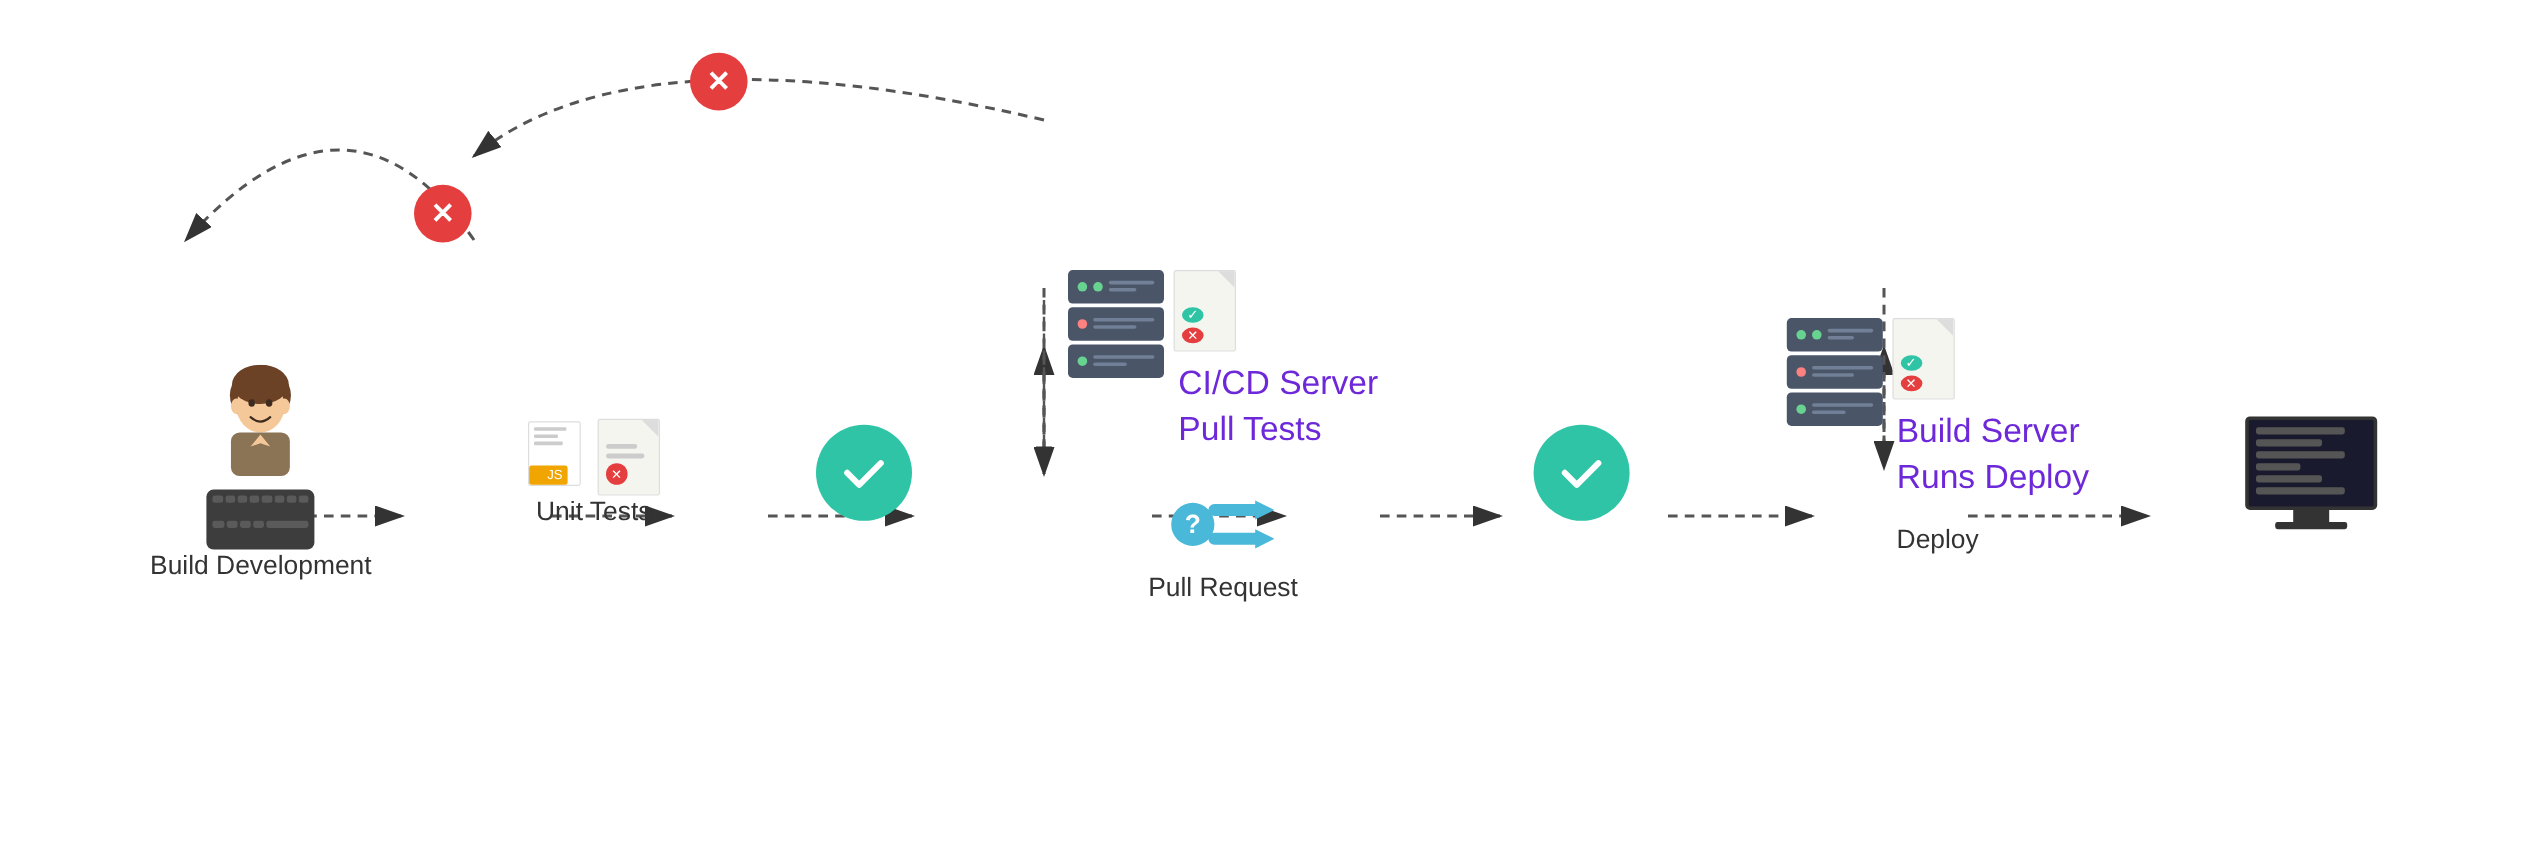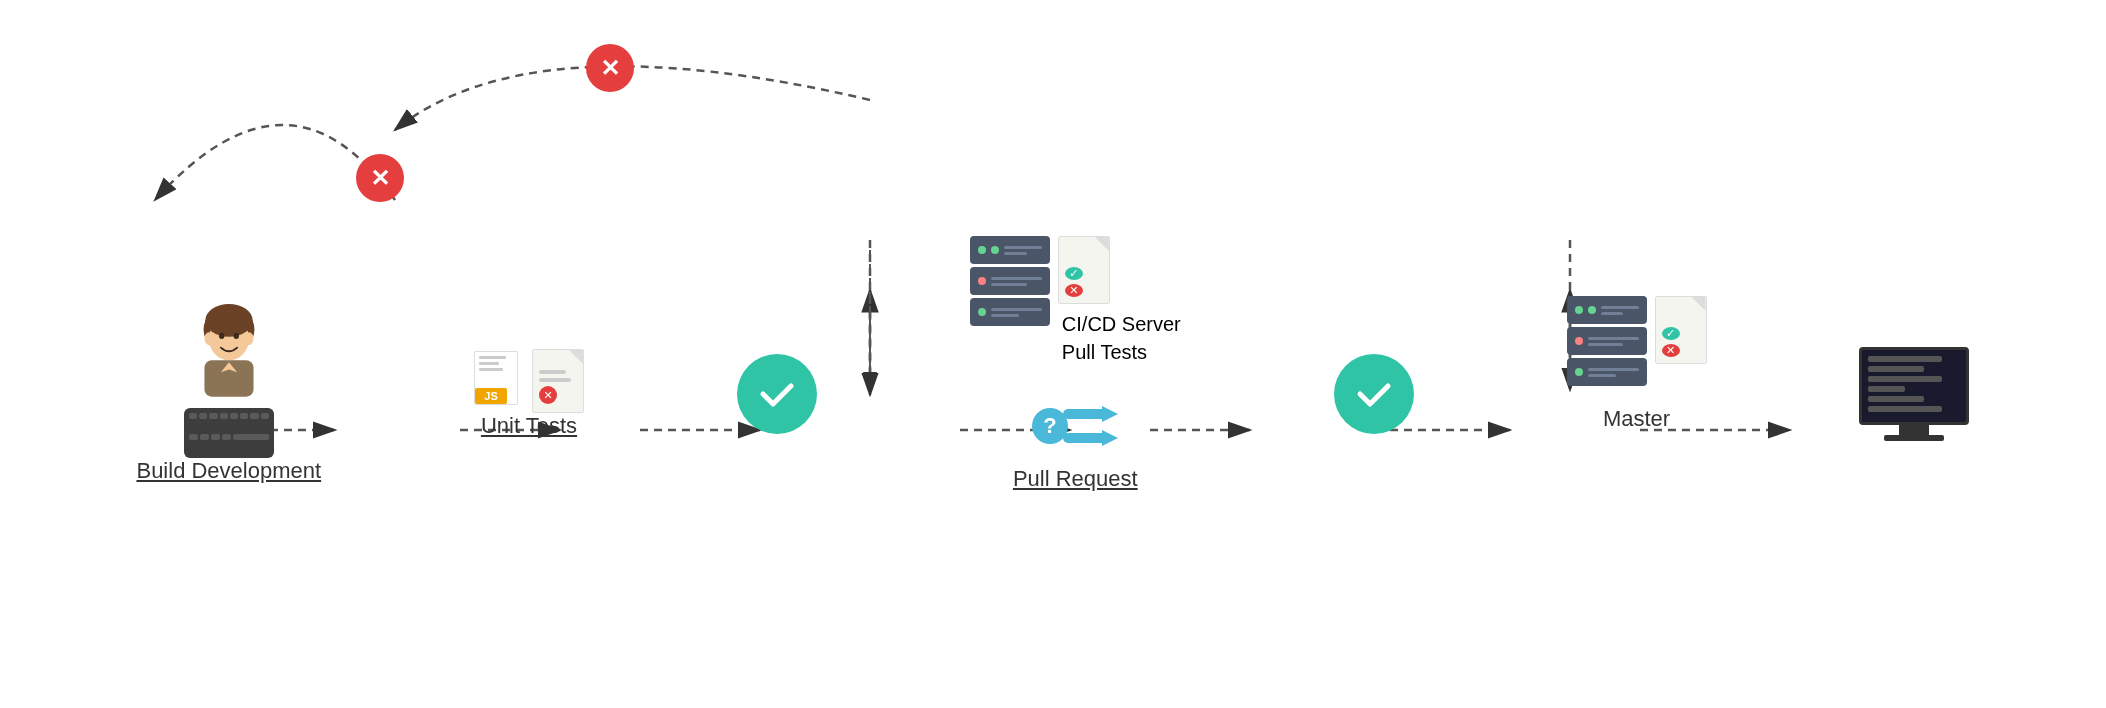--- a/index.html
+++ b/index.html
@@ -35,21 +35,20 @@
       flex-direction: column;
       align-items: center;
       position: relative;
       z-index: 2;
     }
     .step-label {
       font-size: 22px;
       color: #333;
       text-align: center;
       white-space: nowrap;
-      text-decoration: underline;
     }
 
     
     .keyboard {
       width: 90px;
       height: 50px;
       background: #3d3d3d;
       border-radius: 6px;
       position: relative;
       display: flex;
@@ -208,27 +207,27 @@
     }
     .js-file-line {
       height: 3px;
       background: #ccc;
       border-radius: 1px;
     }
     .js-badge {
       background: #f0a500;
       color: white;
       font-size: 11px;
-      font-weight: bold;
+      font-weight: normal;
       padding: 2px 4px;
       border-radius: 2px;
       position: absolute;
       bottom: 0; left: 0;
       width: 32px;
-      text-align: center;
+      text-align: right;
     }
 
     
     .unit-tests-icon {
       display: flex;
       align-items: center;
       gap: 4px;
     }
 
     
@@ -277,22 +276,22 @@
       font-weight: 500;
     }
 
     
     .person-svg {
       width: 90px;
       height: 100px;
     }
 
     .server-label {
-      font-size: 20px;
-      color: #000000;
+      font-size: 28px;
+      color: #6d28d9;
       text-align: left;
       line-height: 1.4;
       margin-left: 4px;
     }
   </style>
 </head>
 <body>
 
 <div class="diagram-container">
 
@@ -503,24 +502,28 @@
         </div>
       </div>
       <div style="display:flex; flex-direction:column; align-items:flex-start; gap:6px;">
         <div class="doc-icon" style="width:52px; height:68px;">
           <div class="doc-corner"></div>
           <div class="doc-line" style="width:70%; margin-top:12px;"></div>
           <div class="doc-line" style="width:85%;"></div>
           <div class="doc-check">✓</div>
           <div class="doc-x">✕</div>
         </div>
-      </div>
-    </div>
-
-    <div class="master-label">Master</div>
+        <div class="server-label">
+          <span>Build Server</span><br>
+          <span>Runs Deploy</span>
+        </div>
+      </div>
+    </div>
+
+    <div class="master-label">Deploy</div>
   </div>
 
   <div class="step" style="margin-top:80px;">
     <div class="monitor-icon">
       <div class="monitor-screen">
         <div class="monitor-bar wide"></div>
         <div class="monitor-bar medium"></div>
         <div class="monitor-bar wide"></div>
         <div class="monitor-bar short"></div>
         <div class="monitor-bar medium"></div>

